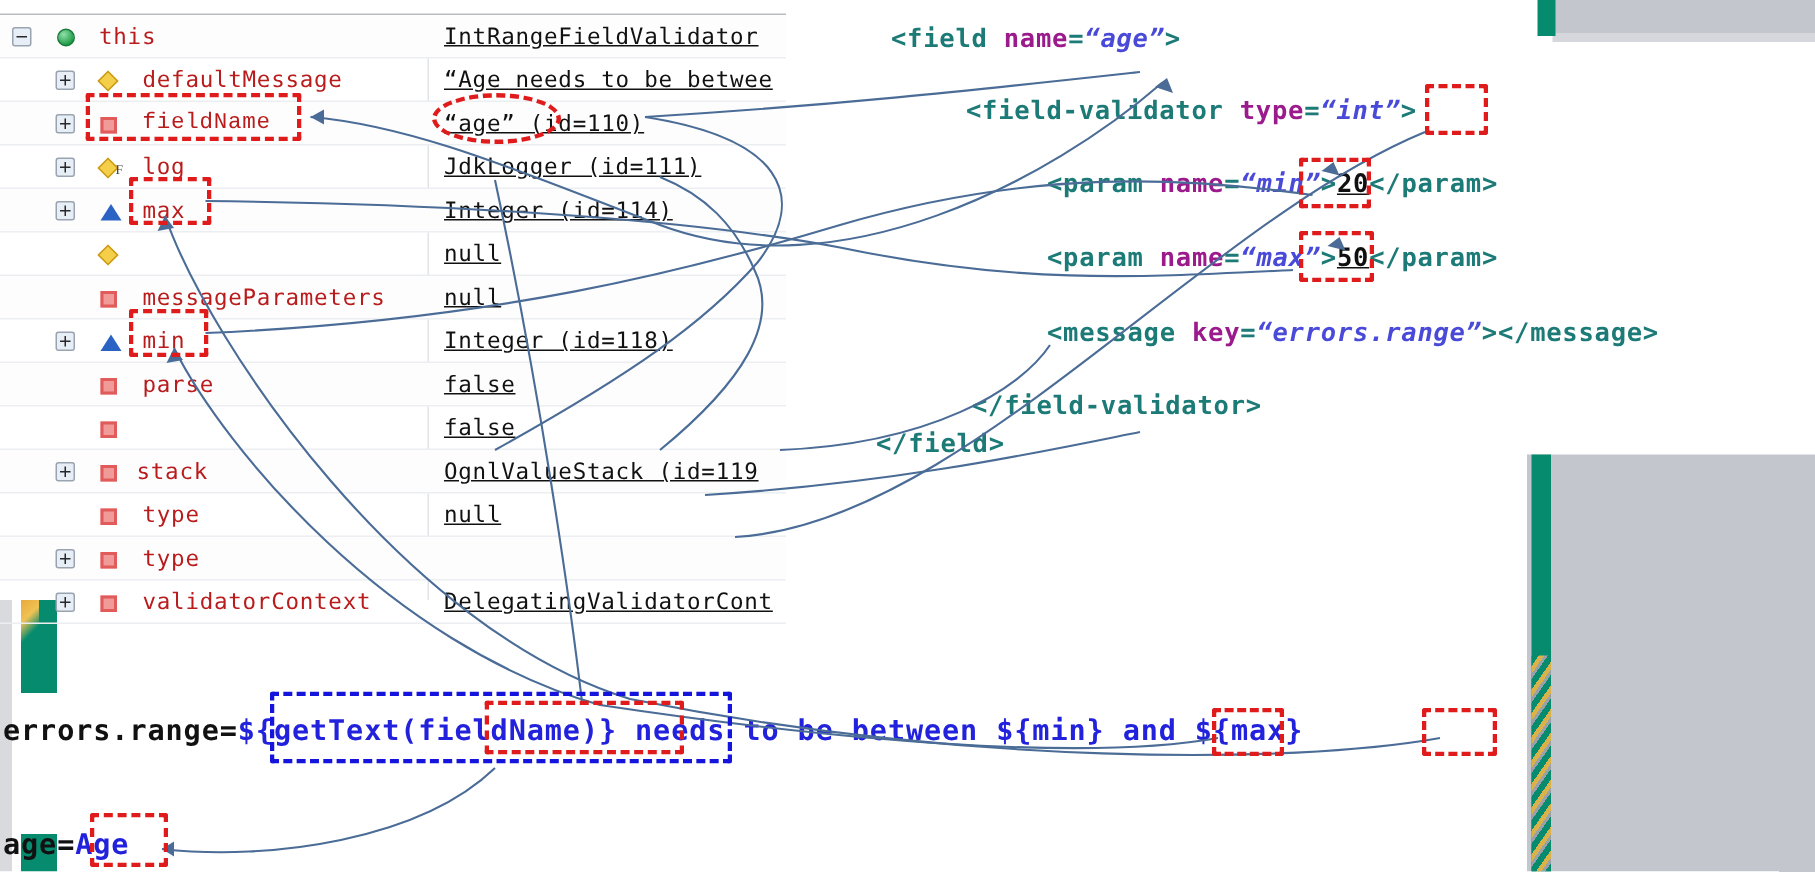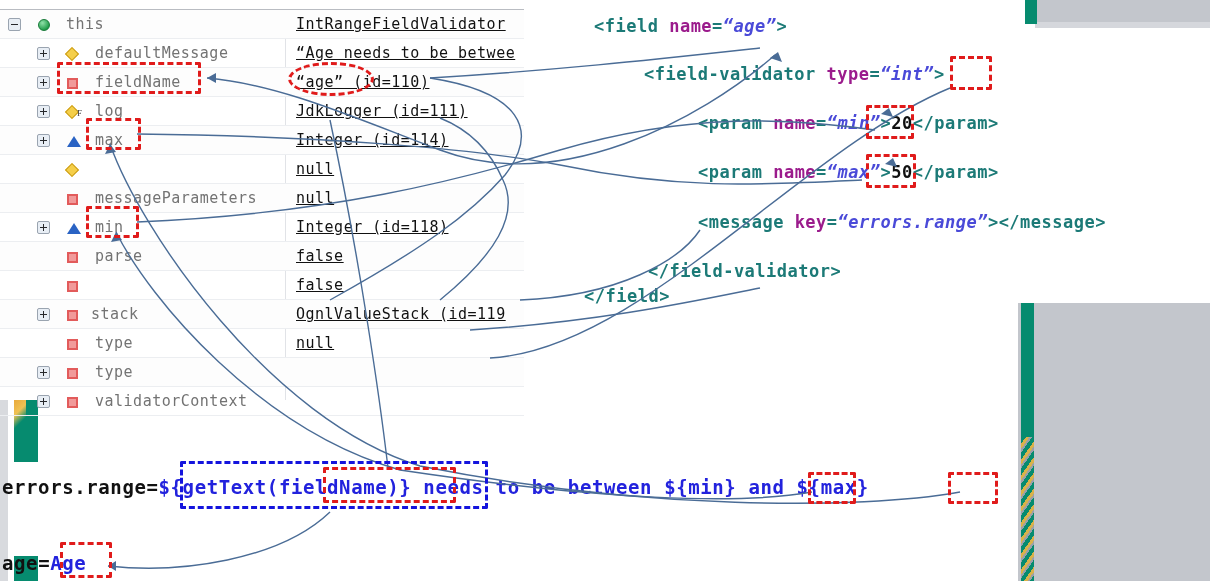--- a/index.html
+++ b/index.html
@@ -37,31 +37,31 @@
   .exp{position:absolute;width:13px;height:13px;top:8px;border:1px solid #9aa4b0;background:#e8eef5;
        border-radius:2px;box-sizing:border-box;}
   .exp:before{content:"";position:absolute;left:2px;top:5px;width:7px;height:1px;background:#26282b;}
   .exp.plus:after{content:"";position:absolute;left:5px;top:2px;width:1px;height:7px;background:#26282b;}
   .vicon{position:absolute;top:9px;width:12px;height:12px;}
   .ic-circle{border-radius:50%;background:radial-gradient(circle at 35% 30%,#8fe0a8,#1d9a46 75%);border:1px solid #177a38;box-sizing:border-box;}
   .ic-diamond{background:#f5cf4a;border:1px solid #c99b16;transform:rotate(45deg);width:10px;height:10px;top:10px;box-sizing:border-box;}
   .ic-square{background:#f19a9a;border:2px solid #e25b5b;width:11px;height:11px;top:10px;box-sizing:border-box;}
   .ic-triangle{width:0;height:0;border-left:7px solid transparent;border-right:7px solid transparent;border-bottom:11px solid #2a63c4;top:10px;}
   .ic-fmark{position:absolute;top:2px;left:11px;font-size:9px;color:#444;font-family:"Liberation Serif",serif;}
-  .vname{position:absolute;font-size:15px;color:#737373;letter-spacing:.5px;}
+  .vname{position:absolute;font-size:15px;color:#b91c1c;letter-spacing:.5px;}
   .vval{position:absolute;left:296px;font-size:15px;color:#111;letter-spacing:.5px;white-space:nowrap;text-decoration:underline;}
 
   
   #xml{position:absolute;left:560px;top:4px;width:650px;height:300px;
        font-size:17px;font-weight:bold;letter-spacing:.5px;}
   .xline{position:absolute;white-space:nowrap;}
   .tag{color:#1c7a77;}
   .attr{color:#9b1b8c;}
   .str{color:#4a4ad8;font-style:italic;font-weight:bold;}
-  .plain{color:#101010;}
+  .plain{color:#101010;text-decoration:underline;}
 
   
   .prop{position:absolute;font-size:19px;font-weight:bold;letter-spacing:.6px;white-space:nowrap;color:#111;}
   .prop .blue{color:#2222dd;}
 
   
   .dbox{position:absolute;border:3px dashed #e01b1b;border-radius:2px;box-sizing:border-box;pointer-events:none;}
   .dbox-blue{position:absolute;border:3px dashed #1414dd;border-radius:2px;box-sizing:border-box;pointer-events:none;}
   .dellipse{position:absolute;border:3px dashed #e01b1b;border-radius:50%;box-sizing:border-box;pointer-events:none;}
 
@@ -95,21 +95,21 @@
         </div>
         <div class="var-row">
           <span class="exp plus" style="left: 37px;"></span>
           <span class="vicon ic-diamond" style="left: 67px;"></span>
           <span class="vname" style="left: 95px;">defaultMessage</span>
           <span class="vval">“Age needs to be betwee</span>
         </div>
         <div class="var-row">
           <span class="exp plus" style="left: 37px;"></span>
           <span class="vicon ic-square" style="left: 67px;"></span>
-          <span class="vname" style="left: 95px;">fieldName</span>
+          <span class="vname" style="left: 95px; font-family: Liberation Mono, monospace;">fieldName</span>
           <span class="vval">“age” (id=110)</span>
         </div>
         <div class="var-row">
           <span class="exp plus" style="left: 37px;"></span>
           <span class="vicon ic-diamond" style="left: 67px;"></span>
           <span class="ic-fmark" style="left: 77px;">F</span>
           <span class="vname" style="left: 95px;">log</span>
           <span class="vval">JdkLogger   (id=111)</span>
         </div>
         <div class="var-row">
@@ -156,20 +156,21 @@
         </div>
         <div class="var-row">
           <span class="exp plus" style="left: 37px;"></span>
           <span class="vicon ic-square" style="left: 67px;"></span>
           <span class="vname" style="left: 95px;">type</span>
         </div>
         <div class="var-row">
           <span class="exp plus" style="left: 37px;"></span>
           <span class="vicon ic-square" style="left: 67px;"></span>
           <span class="vname" style="left: 95px;">validatorContext</span>
+          <span class="vval">DelegatingValidatorCont</span>
         </div>
       </div>
   </div>
 
   <div id="xml">
       <div class="xline" style="top: 12px; left: 34px;"><span class="tag">&lt;field </span><span class="attr">name</span><span class="tag">=</span><span class="str">“age”</span><span class="tag">&gt;</span></div>
       <div class="xline" style="top: 60px; left: 84px;"><span class="tag">&lt;field-validator </span><span class="attr">type</span><span class="tag">=</span><span class="str">“int”</span><span class="tag">&gt;</span></div>
       <div class="xline" style="top: 109px; left: 138px;"><span class="tag">&lt;param </span><span class="attr">name</span><span class="tag">=</span><span class="str">“min”</span><span class="tag">&gt;</span><span class="plain">20</span><span class="tag">&lt;/param&gt;</span></div>
       <div class="xline" style="top: 158px; left: 138px;"><span class="tag">&lt;param </span><span class="attr">name</span><span class="tag">=</span><span class="str">“max”</span><span class="tag">&gt;</span><span class="plain">50</span><span class="tag">&lt;/param&gt;</span></div>
       <div class="xline" style="top: 208px; left: 138px;"><span class="tag">&lt;message </span><span class="attr">key</span><span class="tag">=</span><span class="str">“errors.range”</span><span class="tag">&gt;&lt;/message&gt;</span></div>

